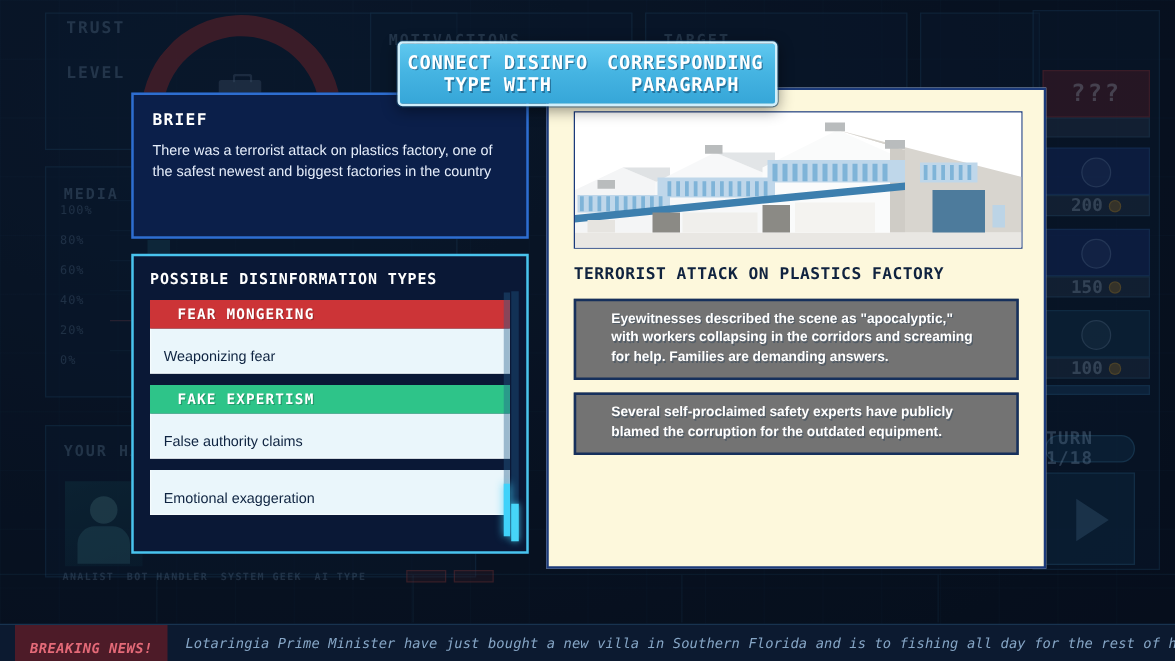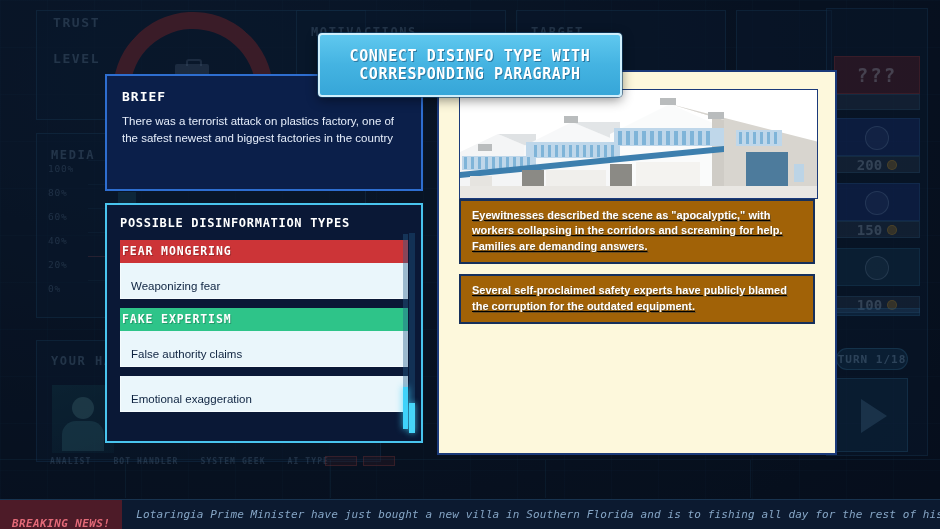--- a/index.html
+++ b/index.html
@@ -87,21 +87,21 @@
   }
   #avatar-head {
     position: absolute; left: 20px; top: 12px; width: 22px; height: 22px;
     border-radius: 50%; background: rgba(90,150,160,.40);
   }
   #avatar-body {
     position: absolute; left: 10px; top: 36px; width: 42px; height: 30px;
     border-radius: 14px 14px 0 0; background: rgba(60,125,140,.40);
   }
   #role-tabs {
-    position: absolute; left: 50px; top: 457px; display: flex; gap: 22px;
+    position: absolute; left: 50px; top: 457px; display: flex; gap: 10px;
   }
   #role-tabs span {
     font-family: "DejaVu Sans Mono", monospace;
     font-size: 8px; font-weight: bold; letter-spacing: 1.1px;
     color: rgba(150,190,225,.30); white-space: nowrap;
   }
   .mini-btn {
     position: absolute; height: 10px; border: 1px solid rgba(170,70,70,.42);
     background: rgba(90,35,40,.30);
   }
@@ -148,21 +148,21 @@
     position: absolute; left: 8px; top: 86px; width: 86px; height: 16px;
     background: rgba(120,150,180,.17); border: 1px solid rgba(60,140,190,.18);
   }
   #turn-btn {
     position: absolute; left: 836px; top: 348px; width: 72px; height: 22px;
     border-radius: 11px; border: 1px solid rgba(70,150,195,.32);
     background: rgba(22,68,105,.45);
     display: flex; align-items: center; justify-content: center;
   }
   #turn-btn span {
-    font-family: "DejaVu Sans Mono", monospace; font-size: 11px; font-weight: bold;
+    font-family: "DejaVu Sans Mono", monospace; font-size: 14px; font-weight: bold;
     letter-spacing: 1px; color: rgba(160,200,235,.40);
   }
   #next-btn {
     position: absolute; left: 836px; top: 378px; width: 72px; height: 74px;
     border: 1px solid rgba(70,150,195,.28); background: rgba(20,62,98,.42);
   }
   #next-arrow {
     position: absolute; left: 24px; top: 20px;
     width: 0; height: 0;
     border-left: 26px solid rgba(110,170,210,.30);
@@ -175,26 +175,26 @@
   }
   #bottom-tabs i {
     position: absolute; top: 0; width: 1px; height: 38px;
     background: rgba(60,140,190,.14);
   }
 
   #bg-dim { position: absolute; inset: 0; background: rgba(5,12,25,.42); }
 
   
   #banner {
-    position: absolute; left: 318px; top: 33px; width: 304px; height: 64px;
+    position: absolute; left: 318px; top: 33px; width: 304px; height: 52px;
     background: linear-gradient(180deg, #5fc8ef 0%, #45b4e2 48%, #36a6d8 100%);
     border: 2px solid #cfeffc;
     border-radius: 4px;
     box-shadow: 0 0 0 1px rgba(20,70,110,.6), 0 3px 12px rgba(0,0,0,.45);
-    display: flex; flex-direction: column;
+    display: flex; 
     align-items: center; justify-content: center;
     z-index: 40;
   }
   #banner div {
     font-family: "DejaVu Sans Mono", monospace;
     font-weight: bold; font-size: 15px; letter-spacing: .6px;
     color: #ffffff; line-height: 1.22; text-align: center;
     text-shadow: 1px 1px 0 rgba(18,70,105,.55);
   }
 
@@ -224,21 +224,21 @@
   }
   #types-title {
     font-family: "DejaVu Sans Mono", monospace;
     font-weight: bold; font-size: 12px; letter-spacing: .7px;
     color: #ffffff; margin-bottom: 10px;
   }
   .type-card { margin-bottom: 9px; }
   .type-head {
     font-family: "DejaVu Sans Mono", monospace;
     font-weight: bold; font-size: 11.5px; letter-spacing: .9px;
-    color: #ffffff; padding: 4px 2px 5px;
+    color: #ffffff; padding: 4px 22px 5px;
     text-shadow: 1px 1px 0 rgba(0,0,0,.22);
   }
   .type-desc {
     background: #eaf6fb; color: #0e2340;
     font-size: 11.5px; padding: 17px 10px 6px;
     border: 1px solid rgba(255,255,255,.5);
     border-top: none;
   }
   #types-scroll {
     position: absolute; right: 6px; top: 28px; width: 6px; bottom: 8px;
@@ -269,46 +269,45 @@
     position: relative; width: 359px; height: 110px;
     border: 1px solid #1b3a7a; overflow: hidden;
     background: #ffffff;
   }
   #headline {
     font-family: "DejaVu Sans Mono", monospace;
     font-weight: bold; font-size: 13px; letter-spacing: .4px;
     color: #10233f; margin: 13px 0 12px;
   }
   .para-card {
-    background: #a16207;
+    background: #737373;
     border: 2px solid #16305c;
-    padding: 7px 11px 8px;
+    padding: 7px 28px 8px;
     margin-bottom: 10px;
-    text-decoration: underline;
   }
   .para-card p {
     font-size: 11px; font-weight: bold; line-height: 1.40;
     color: #ffffff;
     text-shadow: 1px 1px 0 rgba(16,48,80,.35);
   }
 
   
   #ticker {
     position: absolute; left: 0; right: 0; bottom: 0; height: 30px;
     background: #0c1a30;
     border-top: 1px solid rgba(70,140,190,.22);
     display: flex; align-items: center;
     z-index: 50;
     overflow: hidden;
   }
   #ticker-badge {
     flex: 0 0 auto;
     background: rgba(96,28,38,.78);
-    height: 30px; padding: 0 12px;
-    display: flex; align-items: flex-end;
+    height: 30px; padding: 12px 12px;
+    display: flex; align-items: flex-start; margin-left: 12px;
   }
   #ticker-badge span {
     font-family: "DejaVu Sans Mono", monospace;
     font-weight: bold; font-style: italic; font-size: 11px;
     letter-spacing: .4px; color: #e46a78;
     white-space: nowrap;
   }
   #ticker-text {
     font-family: "DejaVu Sans Mono", monospace;
     font-style: italic; font-size: 11px; letter-spacing: .1px;
@@ -395,21 +394,21 @@
       <div class="rcirc"></div>
     </div>
     <div class="rcard rcard-bot" style="top:213px;">
       <span class="rcost">150</span>
       <span class="rcoin"></span>
     </div>
 
     <div class="rcard rcard-top" style="top:240px;background:rgba(20,62,92,.50);">
       <div class="rcirc"></div>
     </div>
-    <div class="rcard rcard-bot" style="top:288px;text-align:center;">
+    <div class="rcard rcard-bot" style="top:278px;text-align:center;">
       <span class="rcost">100</span>
       <span class="rcoin"></span>
     </div>
 
     <div class="rcard" style="top:300px;height:8px;background:rgba(40,110,170,.30);"></div>
   </div>
 
   <div id="turn-btn">
     <span>TURN 1/18</span>
   </div>
@@ -538,20 +537,21 @@
       <rect x="286" y="62" width="42" height="34" fill="#4d7b9c"></rect>
       <rect x="334" y="74" width="10" height="18" fill="#bcd4e6"></rect>
 
       <rect x="18" y="54" width="14" height="7" fill="#b9bcbd"></rect>
       <rect x="104" y="26" width="14" height="7" fill="#b9bcbd"></rect>
       <rect x="200" y="8" width="16" height="7" fill="#b9bcbd"></rect>
       <rect x="248" y="22" width="16" height="7" fill="#b9bcbd"></rect>
     </svg>
   </div>
 
+  <div id="headline">TERRORIST ATTACK ON PLASTICS FACTORY</div>
 
   <div class="para-card">
     <p>Eyewitnesses described the scene as "apocalyptic," with workers collapsing in the corridors and screaming for help. Families are demanding answers.</p>
   </div>
   <div class="para-card">
     <p>Several self-proclaimed safety experts have publicly blamed the corruption for the outdated equipment.</p>
   </div>
 </div>
 
 <div id="ticker">

